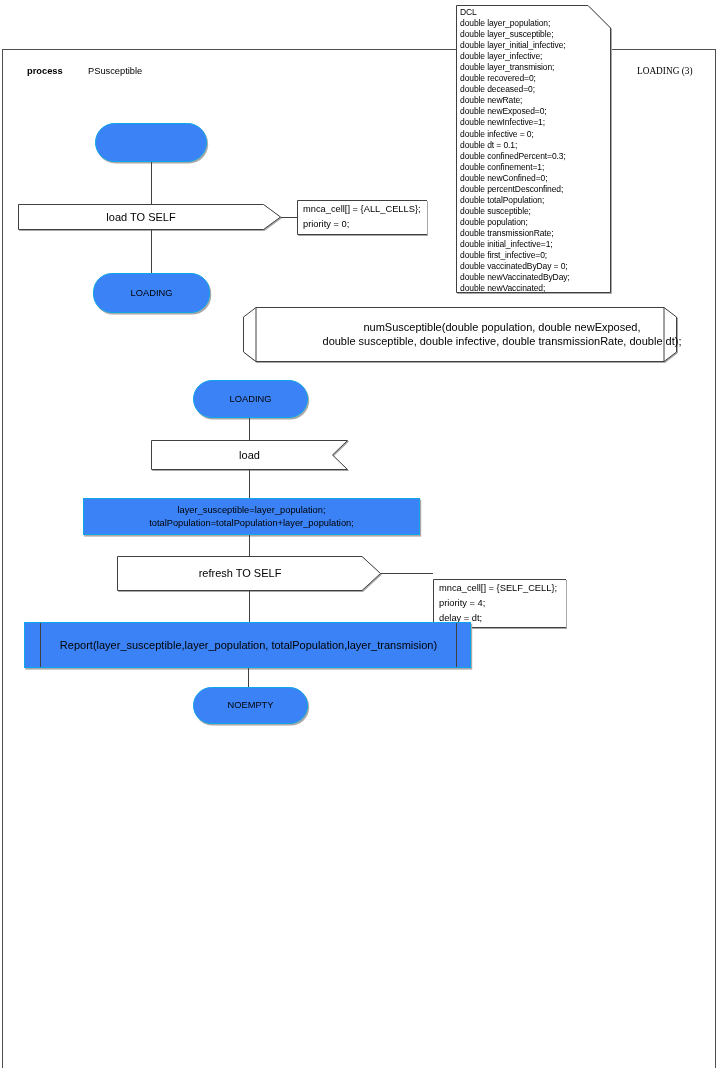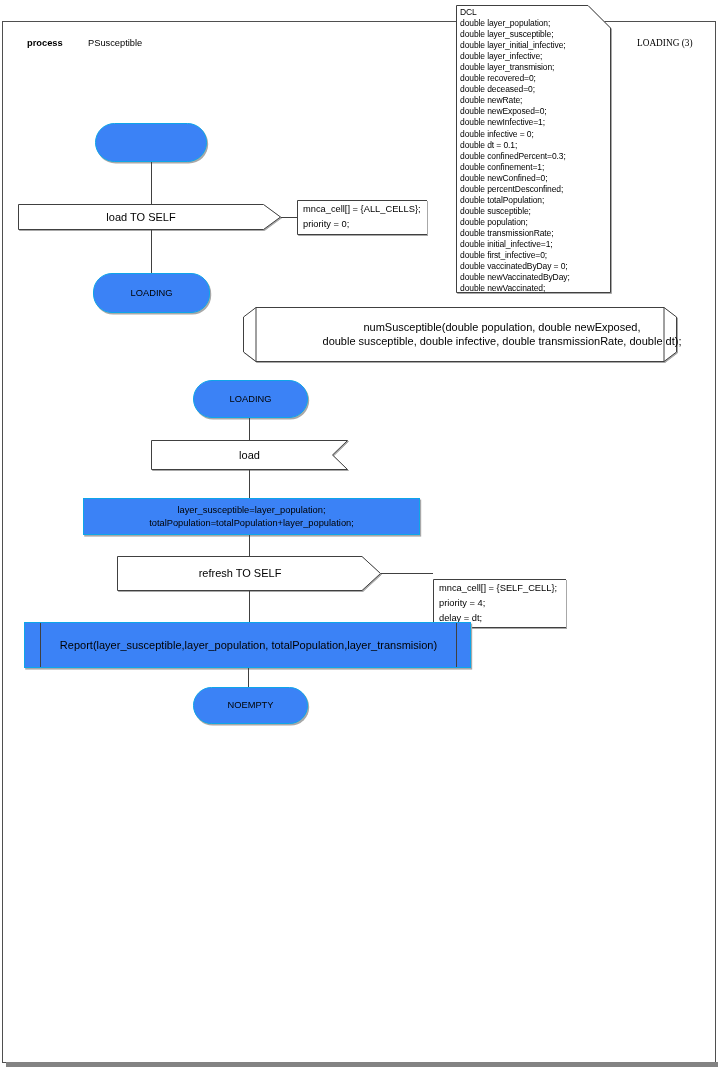--- a/index.html
+++ b/index.html
@@ -1,21 +1,21 @@
 <!DOCTYPE html>
 <html><head>
 <meta charset="utf-8">
 <style>
   html,body{margin:0;padding:0;}
   body{
     width:718px;height:1068px;background:#ffffff;position:relative;
     font-family:"Liberation Sans", sans-serif;color:#000;overflow:hidden;
     -webkit-font-smoothing:antialiased;
   }
-  .abs{position:absolute;}
+  .abs{position:absolute;margin-top:28px;}
   
   .frame{border:1px solid #4f4f4f;background:transparent;}
   .page-shadow{background:#838383;}
   
   .hdr{font-size:9.3px;white-space:nowrap;}
   .hdr.bold{font-weight:bold;}
   
   .sym{position:absolute;}
   .sym svg{position:absolute;left:0;top:0;overflow:visible;display:block;
            filter:drop-shadow(1.2px 1.6px 0 #a8a8a8);}

